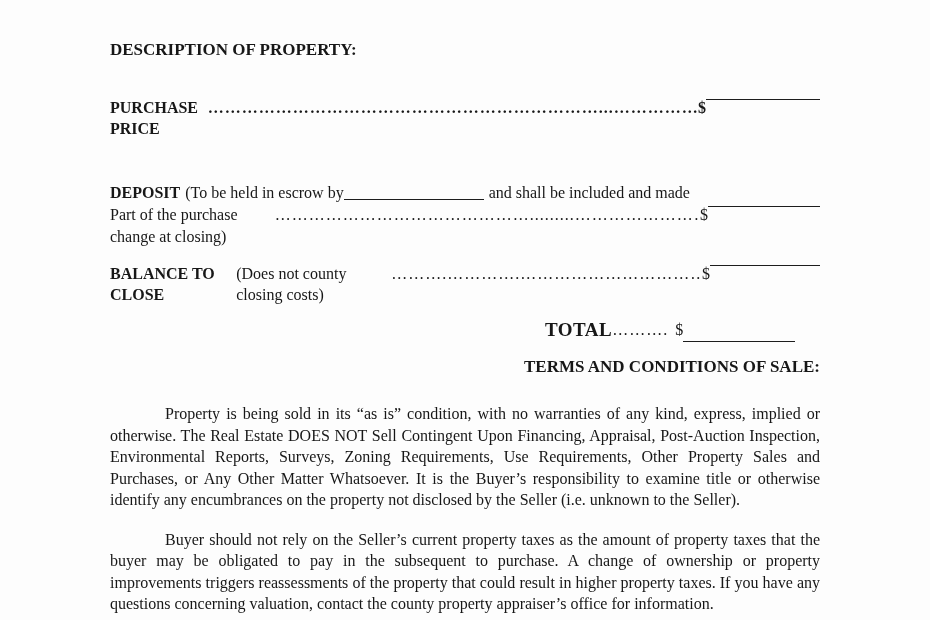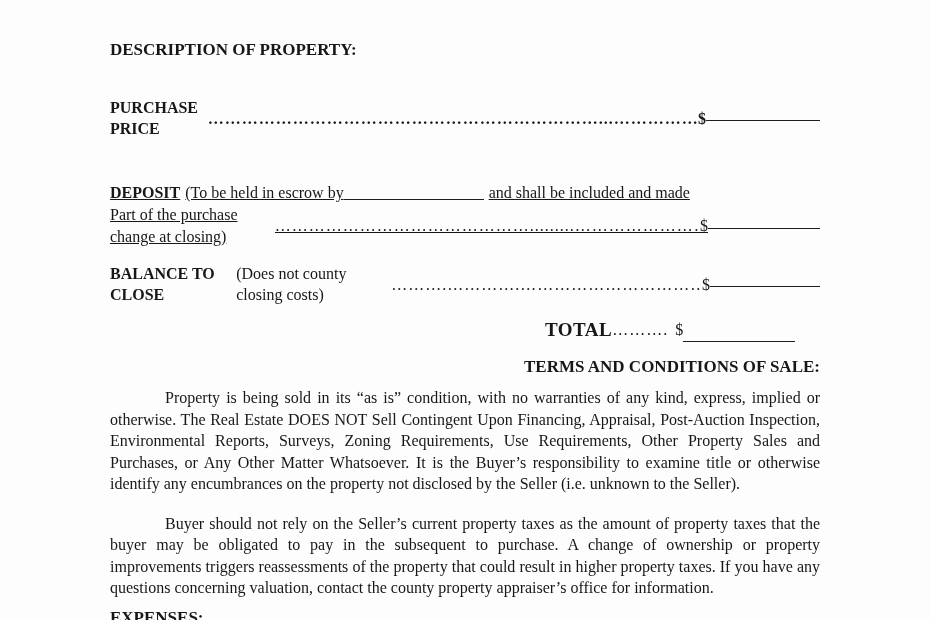--- a/index.html
+++ b/index.html
@@ -31,44 +31,44 @@
   .w112 { width: 112px; }
   .w110 { width: 110px; }
 
   .phone-line { margin-left: 31px; white-space: nowrap; }
 
   .heading { font-weight: bold; font-size: 17px; line-height: 20px; }
   .desc-heading  { margin-top: 32px; }
   .terms-heading { margin-top: 17px; text-align: right; }
   .expenses-heading { margin-top: 9px; }
 
-  .leader { display: flex; align-items: center; }
+  .leader { display: flex; align-items: flex-start; }
   .dots {
     flex: 1 1 auto;
     overflow: hidden;
     white-space: nowrap;
     letter-spacing: 1px;
   }
 
   .price-line   { margin-top: 37px; font-weight: bold; }
-  .deposit      { margin-top: 43px; line-height: 22px; text-decoration: underline; }
+  .deposit      { margin-top: 43px; line-height: 22px; }
   .balance-line { margin-top: 15px; }
   .sp-l { margin-left: 5px; }
   .sp-r { margin-right: 5px; }
 
   .total-line  { margin-top: 14px; padding-left: 435px; display: flex; align-items: flex-end; }
   .total-label { font-weight: bold; font-size: 19px; letter-spacing: .5px; }
   .total-dots  { letter-spacing: 1px; }
   .total-cur   { margin-left: 7px; }
 
   .para {
     text-align: justify;
     text-indent: 55px;
     line-height: 21.5px;
-    margin-top: 10px;
+    margin-top: 26px;
   }
   .para2 { margin-top: 18px; }
 </style>
 </head>
 <body>
 
 <div class="doc">
 
 
   <div class="heading desc-heading">DESCRIPTION OF PROPERTY:</div>

